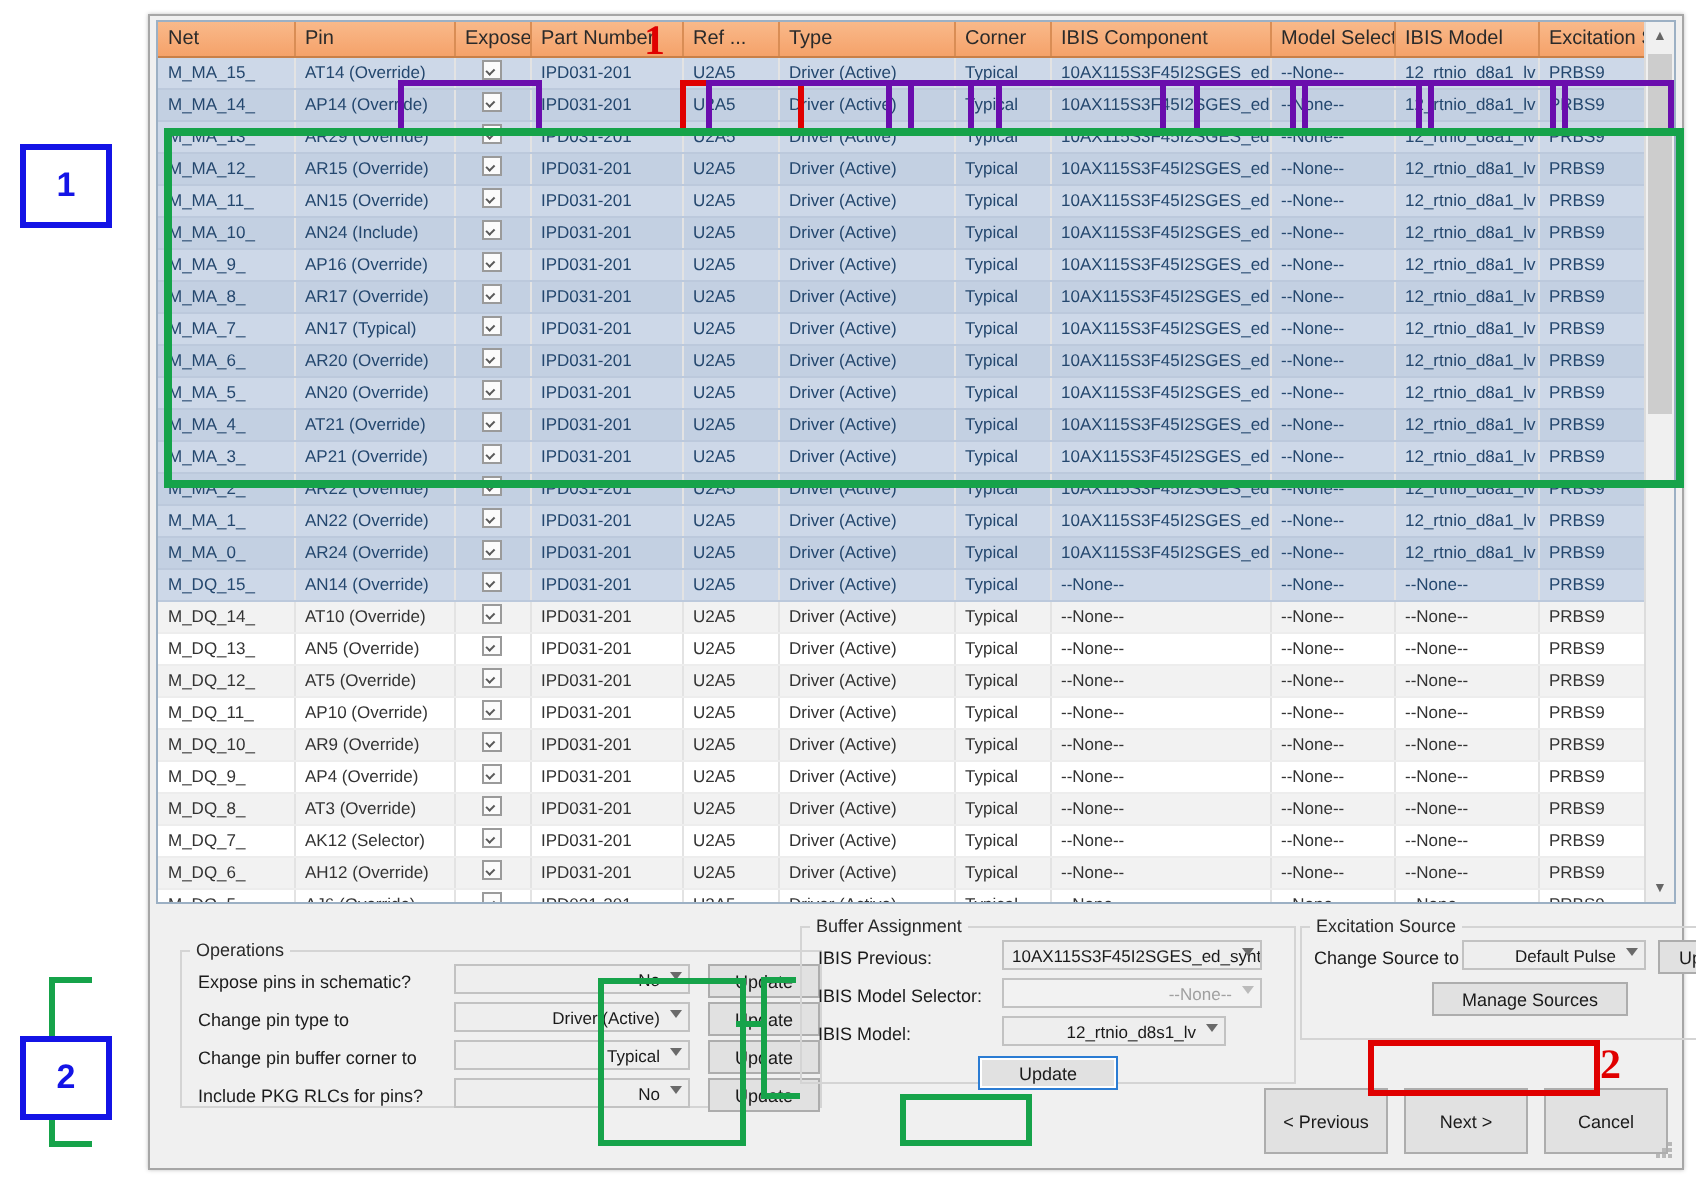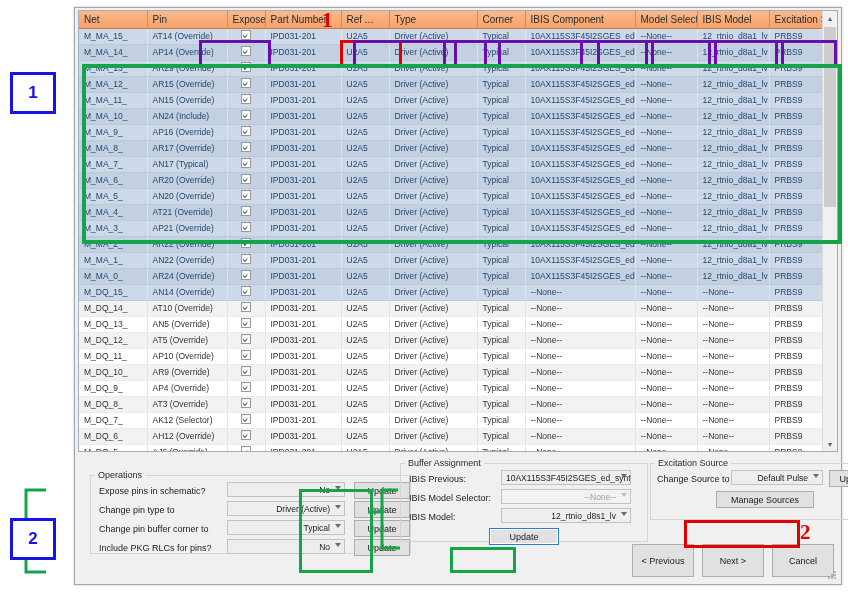--- a/index.html
+++ b/index.html
@@ -641,21 +641,21 @@
           <div class="row">
             <span class="lbl" style="width:92px">IBIS Previous:</span>
             <span class="combo-wrap"><span class="combo" style="width:130px">10AX115S3F45I2SGES_ed_synth</span><span class="caret"></span></span>
           </div>
           <div class="row">
             <span class="lbl" style="width:92px">IBIS Model Selector:</span>
             <span class="combo-wrap disabled"><span class="combo disabled" style="width:130px">--None--</span><span class="caret"></span></span>
           </div>
           <div class="row">
             <span class="lbl" style="width:92px">IBIS Model:</span>
-            <span class="combo-wrap"><span class="combo" style="width:130px">12_rtnio_d8s1_lv</span><span class="caret"></span></span>
+            <span class="combo-wrap"><span class="combo" style="width:112px">12_rtnio_d8s1_lv</span><span class="caret"></span></span>
           </div>
         </div>
       <div style="display:flex;justify-content:center;margin-top:3px;">
         <button class="btn focus" style="min-width:70px;">Update</button>
       </div>
     </fieldset>
 
     <fieldset class="gb" style="left:572px;top:2px;width:190px;height:60px;">
       <legend>Excitation Source</legend>
       <div class="row" style="margin-left:6px;">

